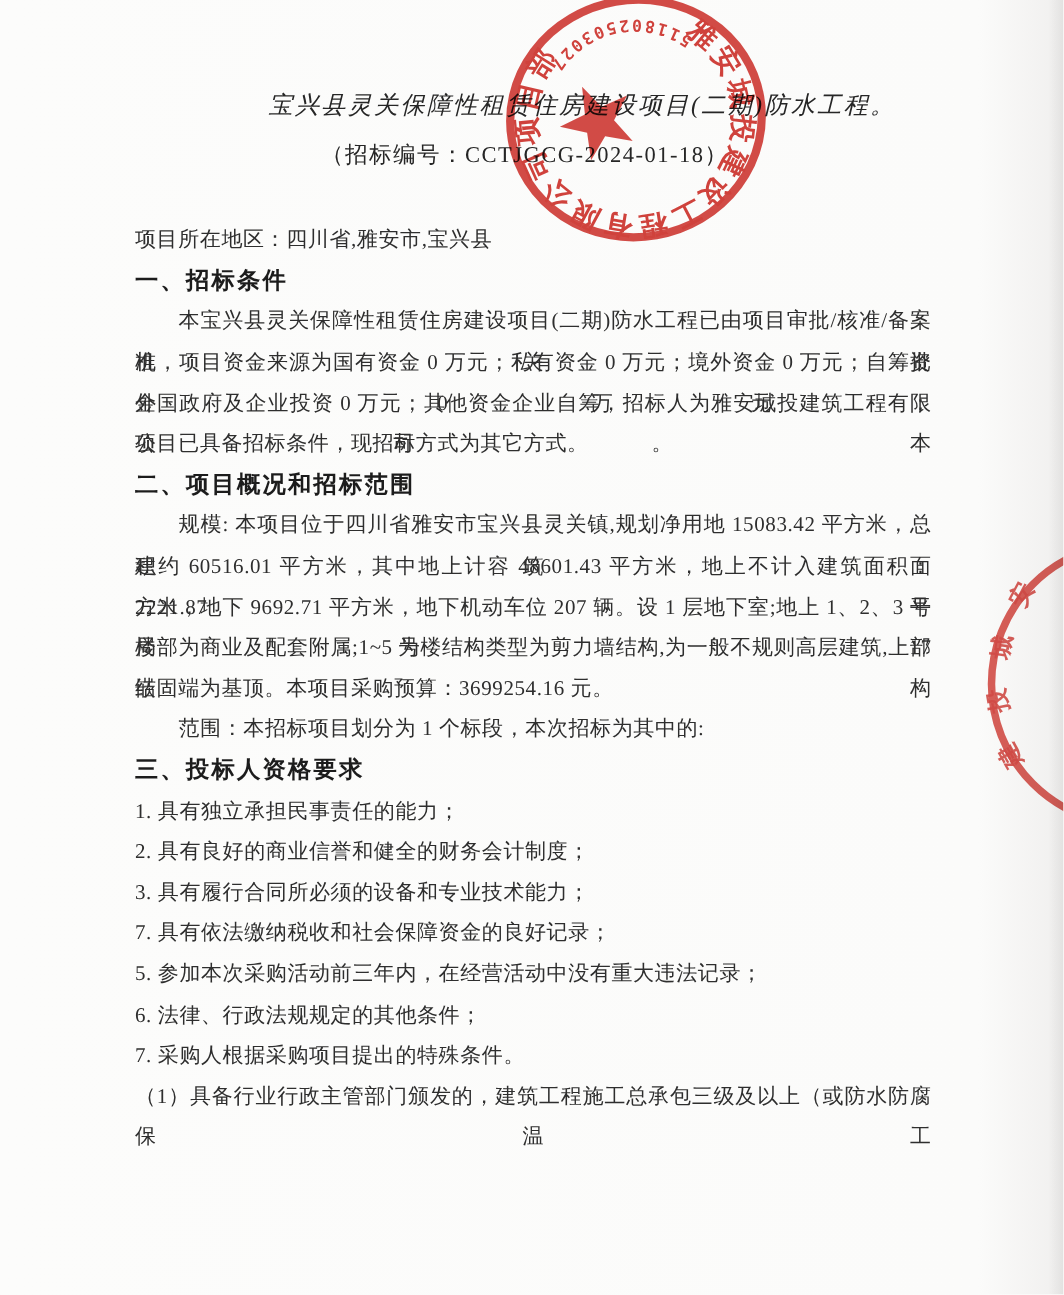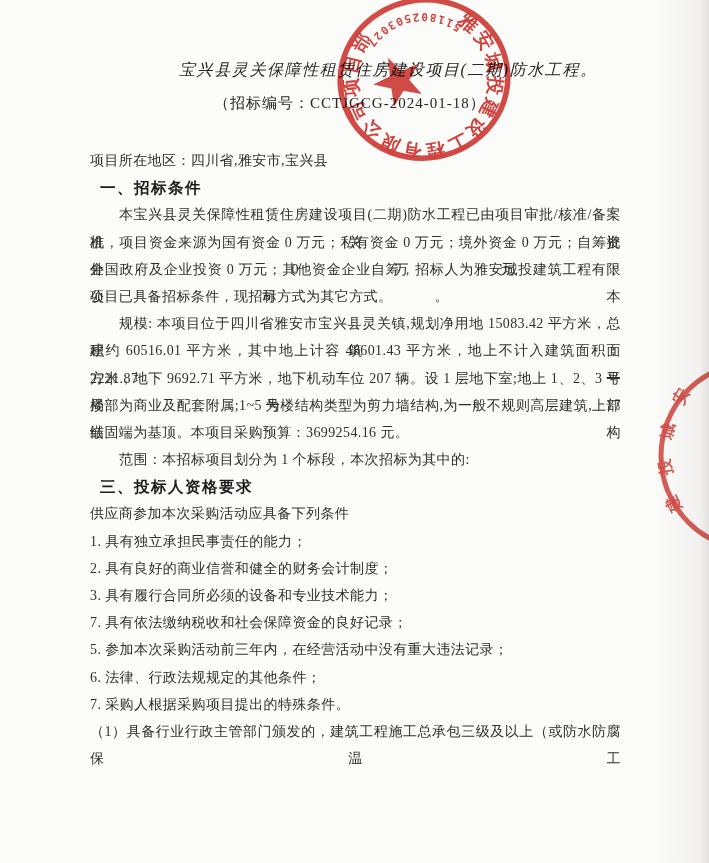--- a/index.html
+++ b/index.html
@@ -12,21 +12,21 @@
   .page{position:absolute;inset:0;background:linear-gradient(90deg,#fcfcfb 0%,#fbfbfa 92%,#f0efee 100%);}
   .scan-edge-right{position:absolute;top:0;right:0;width:10px;height:863px;
     background:linear-gradient(90deg,rgba(0,0,0,0) 0%,rgba(0,0,0,0.06) 100%);}
   .title1{position:absolute;left:179px;top:60px;font-size:16px;letter-spacing:1.6px;color:#262626;white-space:nowrap;font-style:italic;}
   .title2{position:absolute;left:214px;top:94px;font-size:15px;letter-spacing:1px;color:#262626;white-space:nowrap;}
   .doc-col{position:absolute;left:90px;top:147px;width:531px;}
   .ln{display:block;height:27.2px;line-height:27.2px;font-size:14px;color:#2e2e2e;letter-spacing:.4px;overflow:visible;}
   .ln.left{text-align:left;white-space:nowrap;}
   .ln.j{text-align:justify;text-align-last:justify;}
   .ln.ind{text-indent:29px;}
-  .ln.heading{font-weight:bold;font-size:15.5px;color:#1c1c1c;letter-spacing:1.5px;white-space:nowrap;margin-left:10px;}
+  .ln.heading{font-weight:bold;font-size:15.5px;color:#1c1c1c;letter-spacing:1.5px;white-space:nowrap;}
   .seal{position:absolute;left:333px;top:-2px;width:182px;height:168px;
     mix-blend-mode:multiply;opacity:.93;pointer-events:none;}
   .edge-seal{position:absolute;left:630px;top:368px;width:79px;height:176px;
     mix-blend-mode:multiply;opacity:.88;pointer-events:none;}
 </style>
 </head>
 <body>
 
 <div class="page">
   <div class="scan-edge-right"></div>
@@ -34,28 +34,28 @@
   <div class="title1">宝兴县灵关保障性租赁住房建设项目(二期)防水工程。</div>
   <div class="title2">（招标编号：CCTJGCG-2024-01-18）</div>
 
   <div class="doc-col">
     <div class="ln left">项目所在地区：四川省,雅安市,宝兴县</div>
     <div class="ln heading">一、招标条件</div>
     <div class="ln j ind">本宝兴县灵关保障性租赁住房建设项目(二期)防水工程已由项目审批/核准/备案机关批</div>
     <div class="ln j">准，项目资金来源为国有资金 0 万元；私有资金 0 万元；境外资金 0 万元；自筹资金 0 万元；</div>
     <div class="ln j">外国政府及企业投资 0 万元；其他资金企业自筹，招标人为雅安城投建筑工程有限公司。本</div>
     <div class="ln left">项目已具备招标条件，现招标方式为其它方式。</div>
+    <div class="ln heading">二、项目概况和招标范围</div>
     <div class="ln j ind">规模: 本项目位于四川省雅安市宝兴县灵关镇,规划净用地 15083.42 平方米，总建筑面</div>
     <div class="ln j">积约 60516.01 平方米，其中地上计容 48601.43 平方米，地上不计入建筑面积：2221.87 平</div>
     <div class="ln j">方米，地下  9692.71 平方米，地下机动车位 207 辆。设 1 层地下室;地上 1、2、3 号楼为 17</div>
     <div class="ln j">局部为商业及配套附属;1~5 号楼结构类型为剪力墙结构,为一般不规则高层建筑,上部结构</div>
     <div class="ln left">嵌固端为基顶。本项目采购预算：3699254.16 元。</div>
     <div class="ln left ind">范围：本招标项目划分为 1 个标段，本次招标为其中的:</div>
     <div class="ln heading">三、投标人资格要求</div>
-    <div class="ln left">供应商参加本次采购活动应具备下列条件</div>
     <div class="ln left">1. 具有独立承担民事责任的能力；</div>
     <div class="ln left">2. 具有良好的商业信誉和健全的财务会计制度；</div>
     <div class="ln left">3. 具有履行合同所必须的设备和专业技术能力；</div>
     <div class="ln left">7. 具有依法缴纳税收和社会保障资金的良好记录；</div>
     <div class="ln left">5. 参加本次采购活动前三年内，在经营活动中没有重大违法记录；</div>
     <div class="ln left">6. 法律、行政法规规定的其他条件；</div>
     <div class="ln left">7. 采购人根据采购项目提出的特殊条件。</div>
     <div class="ln j">（1）具备行业行政主管部门颁发的，建筑工程施工总承包三级及以上（或防水防腐保温工</div>
   </div>
 

